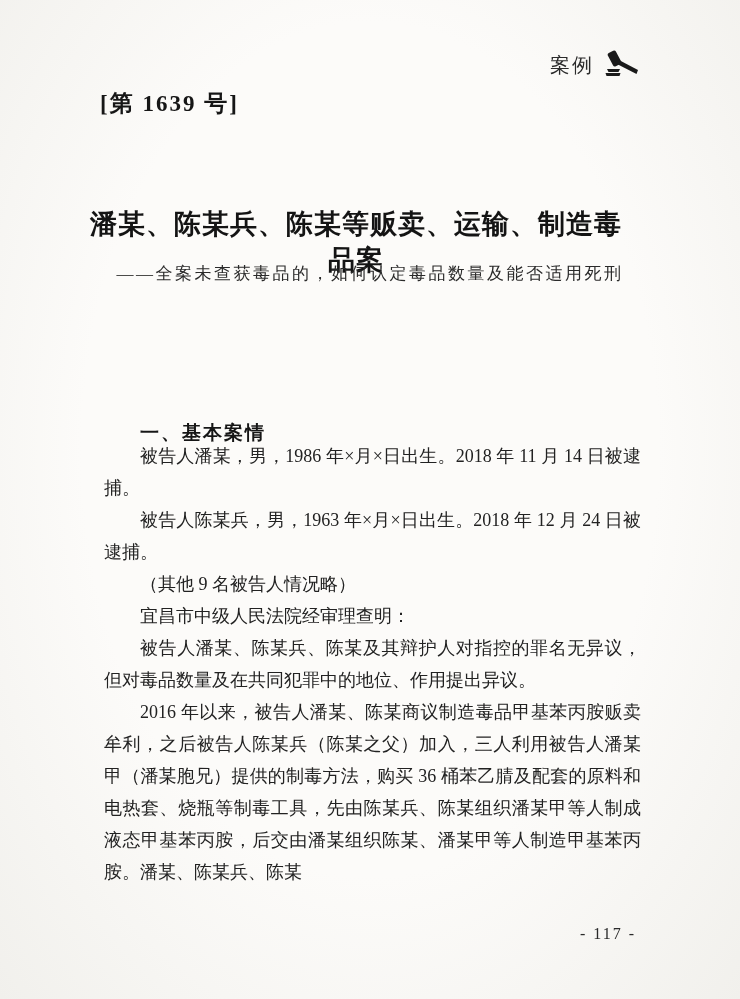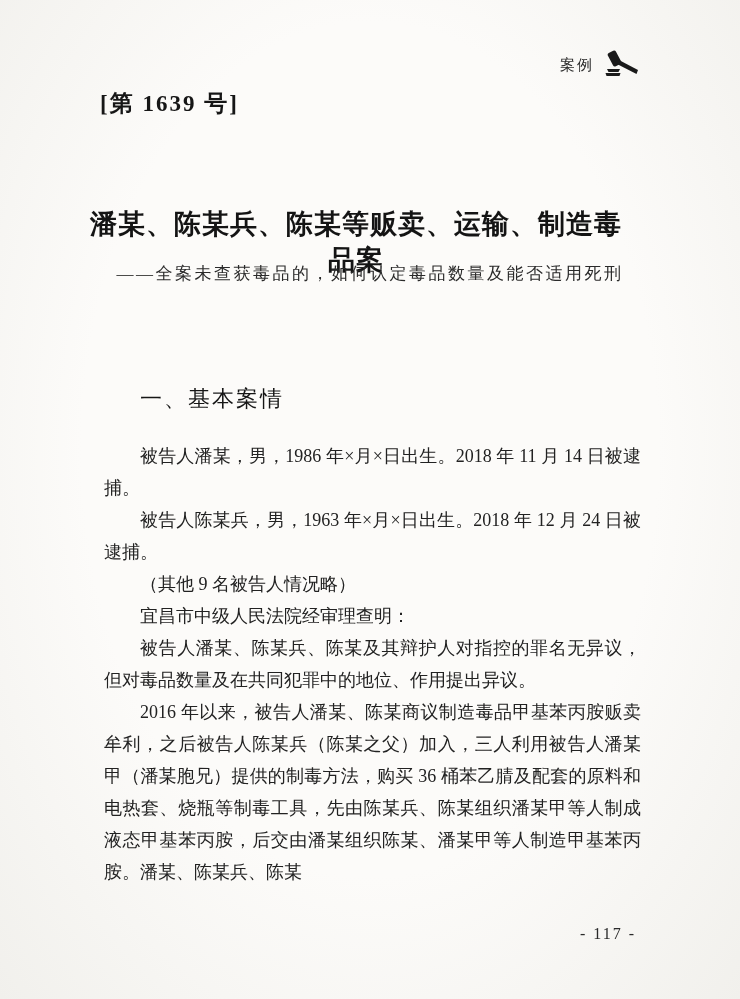--- a/index.html
+++ b/index.html
@@ -18,21 +18,21 @@
   }
   .header-right {
     position: absolute;
     top: 50px;
     right: 98px;
     display: flex;
     align-items: center;
     gap: 8px;
   }
   .header-label {
-    font-size: 15px;
+    font-size: 20px;
     letter-spacing: 2px;
     color: #2b2b2b;
     text-align: center;
   }
   .gavel { display: block; }
   .case-number {
     position: absolute;
     top: 88px;
     left: 100px;
     font-size: 23px;
@@ -56,24 +56,24 @@
     top: 262px;
     left: 95px;
     width: 550px;
     text-align: center;
     font-size: 17px;
     letter-spacing: 2.5px;
     color: #2a2a2a;
   }
   .section-heading {
     position: absolute;
-    top: 384px;
+    top: 420px;
     left: 140px;
-    font-size: 22px;
-    font-weight: normal;
+    font-size: 19px;
+    font-weight: bold;
     letter-spacing: 2px;
     color: #161616;
   }
   .body-text {
     position: absolute;
     top: 440px;
     left: 104px;
     width: 537px;
     font-size: 18px;
     line-height: 32px;

